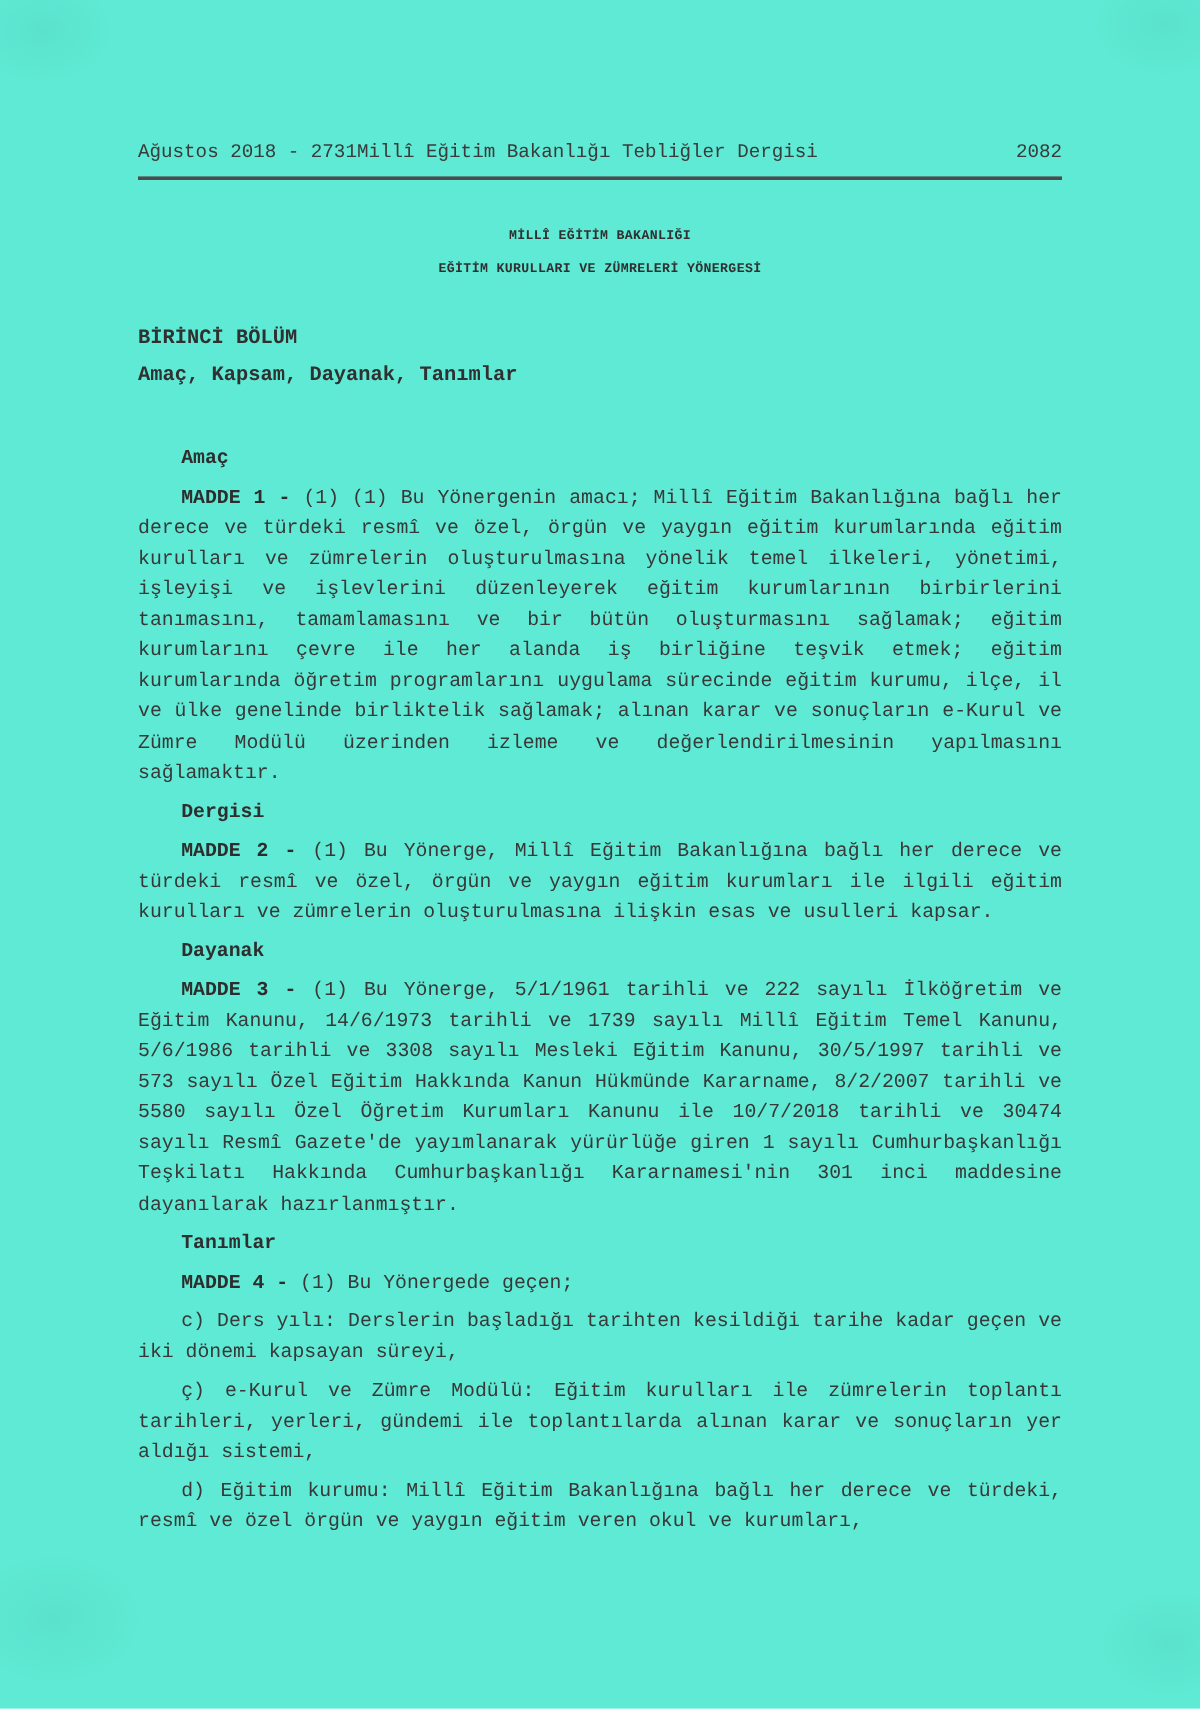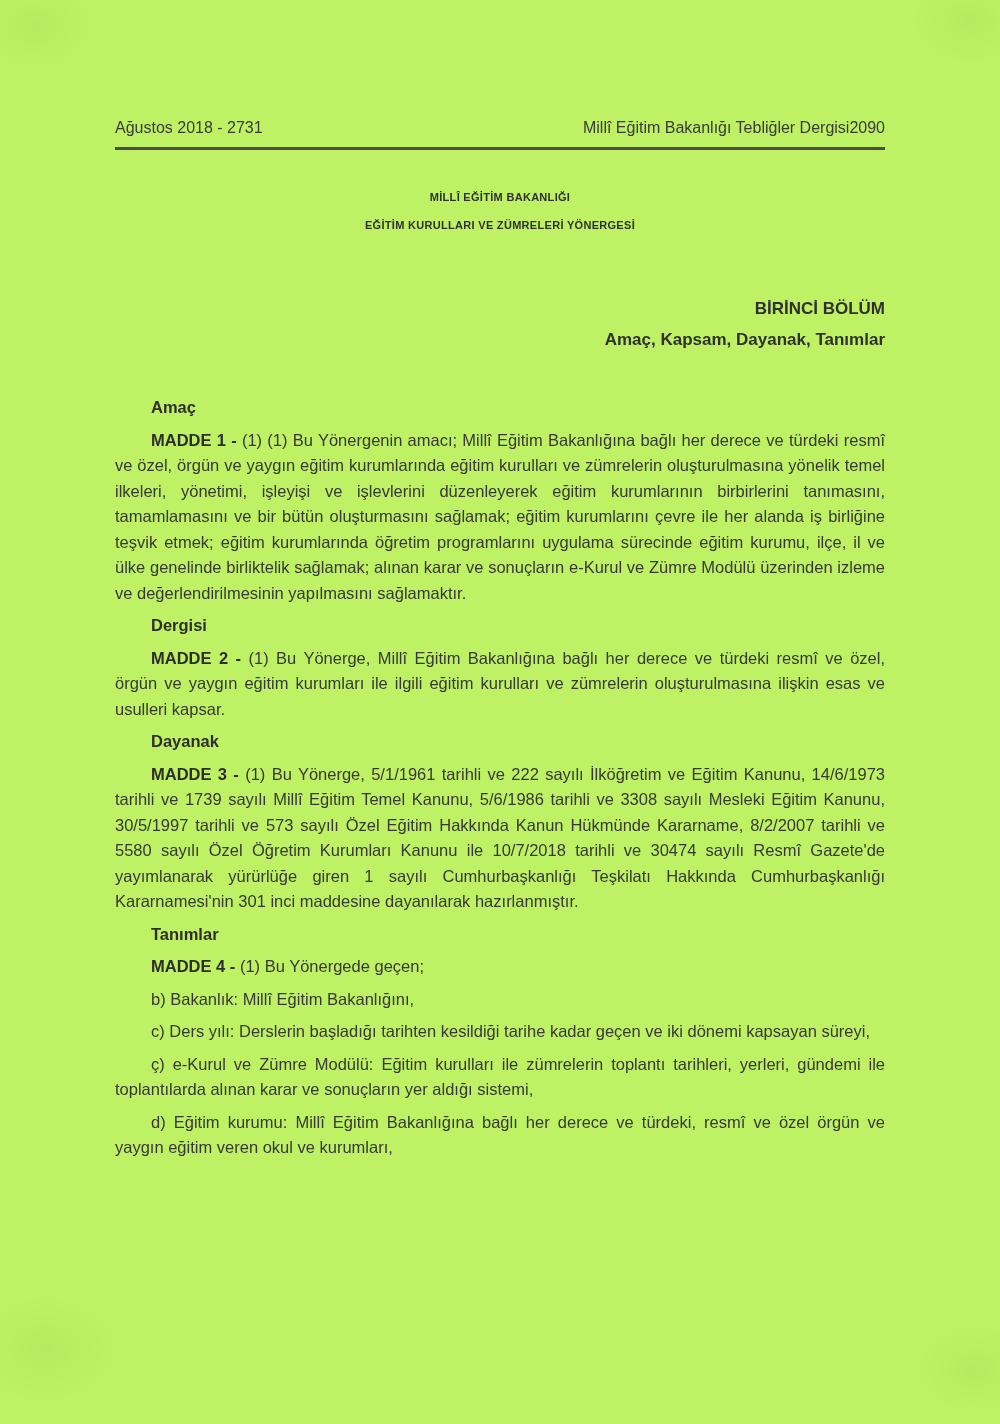--- a/index.html
+++ b/index.html
@@ -1,23 +1,23 @@
 <!DOCTYPE html>
 <html><head>
 <meta charset="utf-8">
 <style>
   html, body { margin: 0; padding: 0; background: #ffffff; }
   .page {
     position: relative;
     width: 1000px;
     height: 1424px;
-    background: #bef264;
+    background: #5eead4;
     box-sizing: border-box;
     padding: 118px 115px 0 115px;
-    font-family: Liberation Sans, sans-serif;
+    font-family: Liberation Mono, monospace;
     color: #373737;
     overflow: hidden;
   }
   
   .artifact {
     position: absolute;
     width: 120px; height: 90px;
     background: radial-gradient(closest-side, rgba(0,0,0,0.035), rgba(0,0,0,0));
     pointer-events: none;
   }
@@ -27,38 +27,38 @@
   .artifact.br { bottom: 10px; right: -35px; }
 
   .page-header {
     display: flex;
     align-items: baseline;
     font-size: 16px;
     line-height: 19px;
     color: #3a3a3a;
   }
   .h-left  { white-space: nowrap; }
-  .h-center{ flex: 1; text-align: right; }
+  .h-center{ flex: 1; text-align: left; }
   .h-right { white-space: nowrap; }
   .rule { border-bottom: 3px solid #4c4c4c; margin-top: 10px; }
 
   .doc-title {
     margin: 33px 0 0 0;
     text-align: center;
     font-size: 11px;
     font-weight: bold;
     line-height: 28px;
     letter-spacing: 0.3px;
     color: #303030;
   }
   .doc-title .tline { display: block; }
 
   .chapter {
-    margin-top: 54px;
-    text-align: right;
+    margin-top: 28px;
+    text-align: left;
     font-weight: bold;
     font-size: 17px;
     line-height: 31px;
     color: #303030;
   }
 
   .content {
     margin-top: 40px;
     font-size: 16.5px;
     line-height: 25.5px;
@@ -84,21 +84,21 @@
 
 <div class="page">
   <div class="artifact tl"></div>
   <div class="artifact tr"></div>
   <div class="artifact bl"></div>
   <div class="artifact br"></div>
 
   <header class="page-header">
     <span class="h-left">Ağustos 2018 - 2731</span>
     <span class="h-center">Millî Eğitim Bakanlığı Tebliğler Dergisi</span>
-    <span class="h-right">2090</span>
+    <span class="h-right">2082</span>
   </header>
   <div class="rule"></div>
 
   <h1 class="doc-title">
     <span class="tline">MİLLÎ EĞİTİM BAKANLIĞI</span>
     <span class="tline">EĞİTİM KURULLARI VE ZÜMRELERİ YÖNERGESİ</span>
   </h1>
 
   <div class="chapter">
     <div>BİRİNCİ BÖLÜM</div>
@@ -111,19 +111,18 @@
     <p class="par"><b class="lead">MADDE 1 - </b><span>(1) (1) Bu Yönergenin amacı; Millî Eğitim Bakanlığına bağlı her derece ve türdeki resmî ve özel, örgün ve yaygın eğitim kurumlarında eğitim kurulları ve zümrelerin oluşturulmasına yönelik temel ilkeleri, yönetimi, işleyişi ve işlevlerini düzenleyerek eğitim kurumlarının birbirlerini tanımasını, tamamlamasını ve bir bütün oluşturmasını sağlamak; eğitim kurumlarını çevre ile her alanda iş birliğine teşvik etmek; eğitim kurumlarında öğretim programlarını uygulama sürecinde eğitim kurumu, ilçe, il ve ülke genelinde birliktelik sağlamak; alınan karar ve sonuçların e-Kurul ve Zümre Modülü üzerinden izleme ve değerlendirilmesinin yapılmasını sağlamaktır.</span></p>
 
     <h2 class="sec-h">Dergisi</h2>
     <p class="par"><b class="lead">MADDE 2 - </b><span>(1) Bu Yönerge, Millî Eğitim Bakanlığına bağlı her derece ve türdeki resmî ve özel, örgün ve yaygın eğitim kurumları ile ilgili eğitim kurulları ve zümrelerin oluşturulmasına ilişkin esas ve usulleri kapsar.</span></p>
 
     <h2 class="sec-h">Dayanak</h2>
     <p class="par"><b class="lead">MADDE 3 - </b><span>(1) Bu Yönerge, 5/1/1961 tarihli ve 222 sayılı İlköğretim ve Eğitim Kanunu, 14/6/1973 tarihli ve 1739 sayılı Millî Eğitim Temel Kanunu, 5/6/1986 tarihli ve 3308 sayılı Mesleki Eğitim Kanunu, 30/5/1997 tarihli ve 573 sayılı Özel Eğitim Hakkında Kanun Hükmünde Kararname, 8/2/2007 tarihli ve 5580 sayılı Özel Öğretim Kurumları Kanunu ile 10/7/2018 tarihli ve 30474 sayılı Resmî Gazete'de yayımlanarak yürürlüğe giren 1 sayılı Cumhurbaşkanlığı Teşkilatı Hakkında Cumhurbaşkanlığı Kararnamesi'nin 301 inci maddesine dayanılarak hazırlanmıştır.</span></p>
 
     <h2 class="sec-h">Tanımlar</h2>
     <p class="par"><b class="lead">MADDE 4 - </b><span>(1) Bu Yönergede geçen;</span></p>
-    <p class="par">b) Bakanlık: Millî Eğitim Bakanlığını,</p>
     <p class="par">c) Ders yılı: Derslerin başladığı tarihten kesildiği tarihe kadar geçen ve iki dönemi kapsayan süreyi,</p>
     <p class="par">ç) e-Kurul ve Zümre Modülü: Eğitim kurulları ile zümrelerin toplantı tarihleri, yerleri, gündemi ile toplantılarda alınan karar ve sonuçların yer aldığı sistemi,</p>
     <p class="par">d) Eğitim kurumu: Millî Eğitim Bakanlığına bağlı her derece ve türdeki, resmî ve özel örgün ve yaygın eğitim veren okul ve kurumları,</p>
 
   </div>
 </div>
 
 </body></html>

